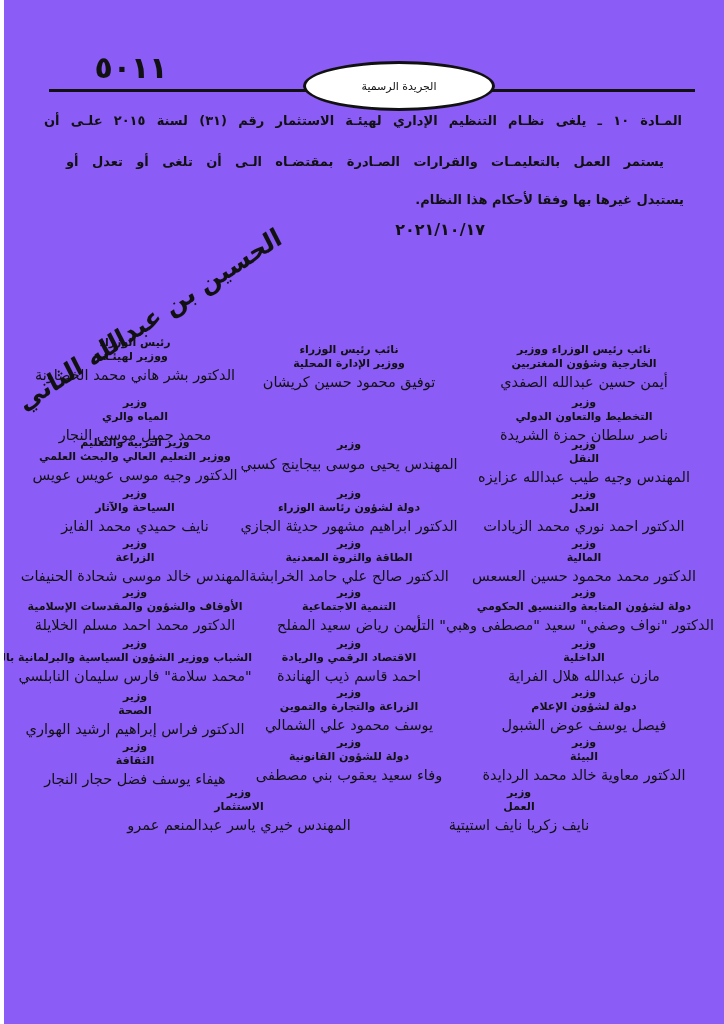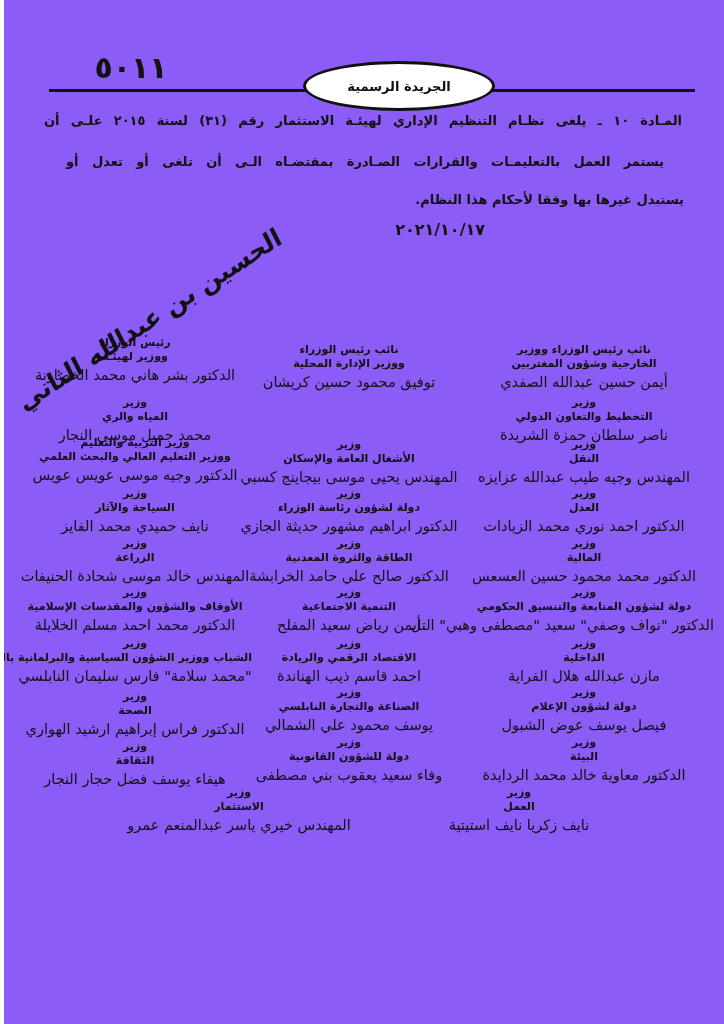--- a/index.html
+++ b/index.html
@@ -4,21 +4,21 @@
 <style>
   html,body{margin:0;padding:0;background:#fff;}
   #page{position:relative;width:720px;height:1024px;background:#8b5cf6;overflow:hidden;
         font-family:"DejaVu Sans",sans-serif;color:#111;direction:rtl;}
   
   .page-num{position:absolute;top:50px;left:72px;width:110px;text-align:center;
             font-size:30px;font-weight:bold;letter-spacing:3px;direction:ltr;}
   .rule{position:absolute;top:89px;left:45px;width:646px;height:3px;background:#111;}
   .oval{position:absolute;top:61px;left:299px;width:186px;height:44px;background:#fff;
         border:3px solid #111;border-radius:50%;display:flex;align-items:center;justify-content:center;}
-  .oval span{font-size:13px;font-weight:bold;}
+  .oval span{font-size:11px;font-weight:normal;}
   
   .art{position:absolute;font-size:13px;font-weight:bold;line-height:22px;}
   .l1{top:110px;right:42px;left:40px;text-align:justify;text-align-last:justify;}
   .l2{top:151px;right:60px;left:62px;text-align:justify;text-align-last:justify;}
   .l3{top:189px;right:40px;left:40px;text-align:right;}
   .date{position:absolute;top:220px;left:181px;width:300px;text-align:right;
         font-size:16px;font-weight:bold;}
   
   .sig{position:absolute;top:286px;left:55px;width:240px;text-align:center;white-space:nowrap;
        transform:rotate(-33deg) skewX(-6deg);font-size:25px;font-weight:bold;}
@@ -96,21 +96,20 @@
     <div class="mn">نايف زكريا نايف استيتية</div>
   </div>
 
   <div class="entry" style="top:343px;left:227px;width:236px">
     <div class="mt">نائب رئيس الوزراء</div>
     <div class="mt">ووزير الإدارة المحلية</div>
     <div class="mn">توفيق محمود حسين كريشان</div>
   </div>
   <div class="entry" style="top:438px;left:227px;width:236px">
     <div class="mt">وزير</div>
-    <div class="mt">الأشغال العامة والإسكان</div>
     <div class="mn">المهندس يحيى موسى بيجاينج كسبي</div>
   </div>
   <div class="entry" style="top:487px;left:227px;width:236px">
     <div class="mt">وزير</div>
     <div class="mt">دولة لشؤون رئاسة الوزراء</div>
     <div class="mn">الدكتور ابراهيم مشهور حديثة الجازي</div>
   </div>
   <div class="entry" style="top:537px;left:227px;width:236px">
     <div class="mt">وزير</div>
     <div class="mt">الطاقة والثروة المعدنية</div>
@@ -121,21 +120,21 @@
     <div class="mt">التنمية الاجتماعية</div>
     <div class="mn">أيمن رياض سعيد المفلح</div>
   </div>
   <div class="entry" style="top:637px;left:227px;width:236px">
     <div class="mt">وزير</div>
     <div class="mt">الاقتصاد الرقمي والريادة</div>
     <div class="mn">احمد قاسم ذيب الهناندة</div>
   </div>
   <div class="entry" style="top:686px;left:227px;width:236px">
     <div class="mt">وزير</div>
-    <div class="mt">الصناعة والتجارة النابلسي</div>
+    <div class="mt">الزراعة والتجارة والتموين</div>
     <div class="mn">يوسف محمود علي الشمالي</div>
   </div>
   <div class="entry" style="top:736px;left:227px;width:236px">
     <div class="mt">وزير</div>
     <div class="mt">دولة للشؤون القانونية</div>
     <div class="mn">وفاء سعيد يعقوب بني مصطفى</div>
   </div>
   <div class="entry" style="top:786px;left:110px;width:250px">
     <div class="mt">وزير</div>
     <div class="mt">الاستثمار</div>

